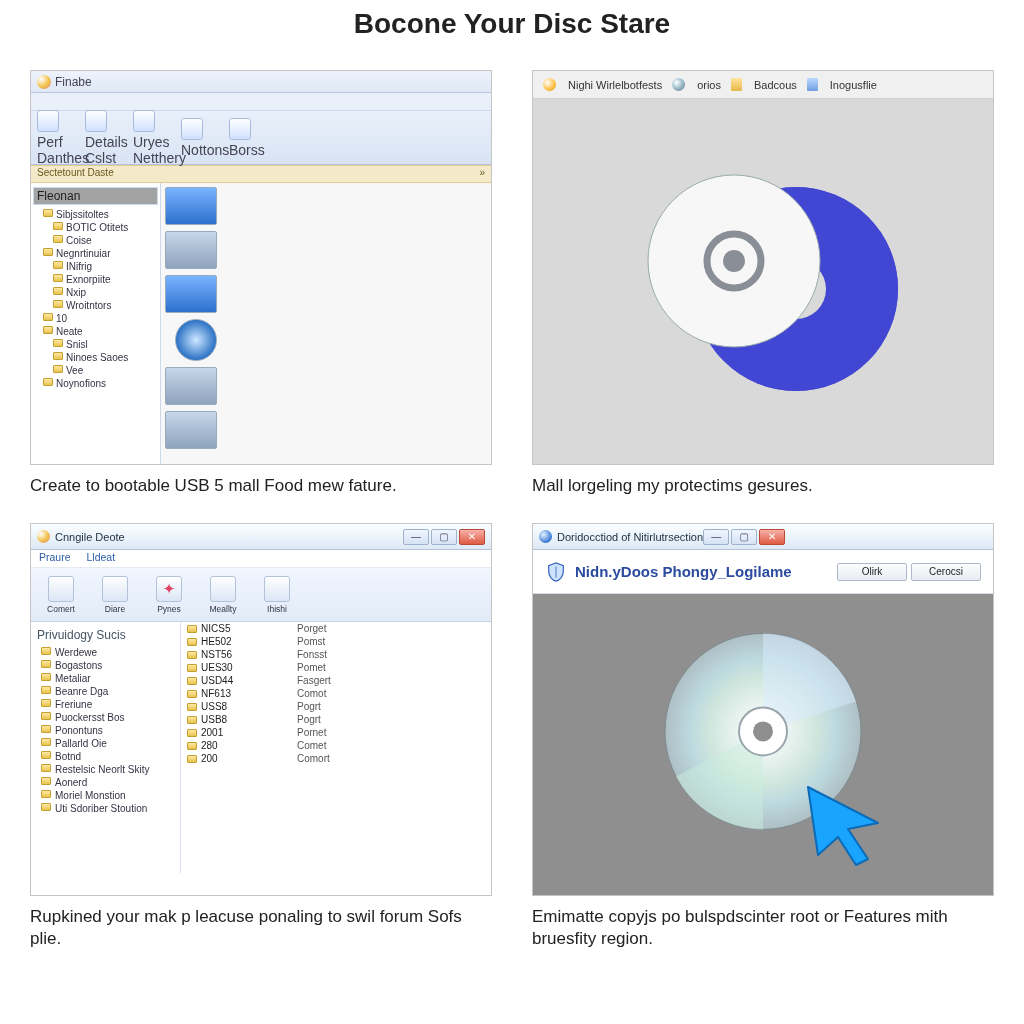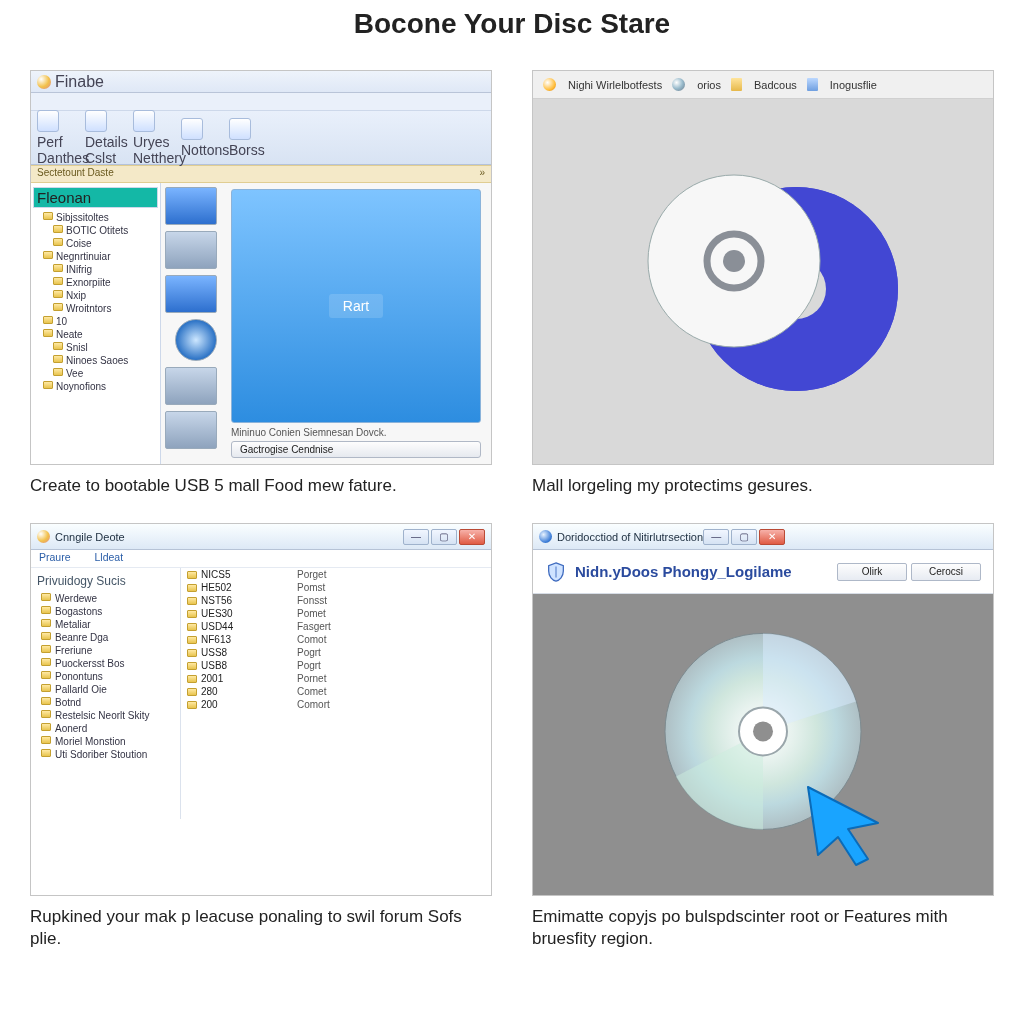--- a/index.html
+++ b/index.html
@@ -4,30 +4,30 @@
 <style>
   * { box-sizing: border-box; margin: 0; padding: 0; }
   body { width: 1024px; height: 1024px; background: #fff; font-family: "Segoe UI", Tahoma, sans-serif; color: #222; overflow: hidden; }
   .page-title { text-align: center; font-size: 28px; font-weight: 700; margin: 8px 0 30px; }
   .grid { display: grid; grid-template-columns: 1fr 1fr; grid-template-rows: 1fr 1fr; gap: 26px 40px; padding: 0 30px; height: 880px; }
   .panel { display: flex; flex-direction: column; }
   .shot { border: 1px solid #c5c5c5; background: #f7f7f7; flex: 1; overflow: hidden; position: relative; }
   .caption { font-size: 17px; margin-top: 10px; line-height: 1.3; }
 
   
-  .p1-titlebar { height: 22px; background: linear-gradient(#eef3fb,#dfe8f6); border-bottom: 1px solid #b9c4d8; display: flex; align-items: center; padding: 0 6px; font-size: 16px; color: #445; }
+  .p1-titlebar { height: 22px; background: linear-gradient(#eef3fb,#dfe8f6); border-bottom: 1px solid #b9c4d8; display: flex; align-items: center; padding: 0 6px; font-size: 12px; color: #445; }
   .p1-titlebar .round-icon { width: 14px; height: 14px; border-radius: 50%; background: radial-gradient(circle at 30% 30%, #fff, #f2c14b 55%, #d88); margin-right: 4px; }
   .p1-menubar { height: 18px; background: #eaf0fa; border-bottom: 1px solid #cdd8ea; font-size: 10px; color: #345; display:flex; align-items:center; padding:0 8px; gap:10px;}
   .p1-toolbar { height: 54px; background: linear-gradient(#e9f0fb,#d8e3f3); border-bottom: 1px solid #b4c2da; display: flex; align-items: center; padding: 0 6px; gap: 6px; }
   .tb-btn { width: 42px; display:flex; flex-direction:column; align-items:flex-start; font-size:14px; color:#445; cursor:pointer; }
   .tb-ico { width: 22px; height: 22px; background: linear-gradient(#fff,#cfe0ff); border: 1px solid #a8bcdc; border-radius: 3px; margin-bottom: 2px; }
   .p1-location { height: 18px; background: #f4e9c8; border-top:1px solid #e0cd92; border-bottom:1px solid #e0cd92; font-size:10px; color:#6a5a1f; padding:1px 6px; display:flex; justify-content:space-between;}
   .p1-body { display:flex; height: calc(100% - 112px); }
   .p1-tree { width: 130px; background:#fff; border-right:1px solid #cdd8ea; font-size:10px; padding:4px 2px; overflow:hidden;}
-  .p1-tree-title { background:#14b8a6; font-size:15px; padding:1px 3px; border:1px solid #cdd8ea; margin-bottom:3px;}
+  .p1-tree-title { background:#a3a3a3; font-size:12px; padding:1px 3px; border:1px solid #cdd8ea; margin-bottom:3px;}
   .tree-item { display:flex; align-items:flex-start; gap:3px; padding:1px 0 1px 10px; color:#334; white-space:nowrap; cursor:pointer;}
   .tree-item.lv2 { padding-left:20px; }
   .tree-ico { width:10px; height:8px; background: linear-gradient(#ffe9a3,#e8c44e); border:1px solid #c4a030; border-radius:1px;}
   .p1-thumbs { width: 70px; padding:4px 4px; display:flex; flex-direction:column; gap:6px;}
   .thumb { width:52px; height:38px; background:linear-gradient(#7ab4ff,#2d6fce); border:1px solid #9ab; border-radius:2px;}
   .thumb.alt { background:linear-gradient(#c7d6e9,#8ea3bd);}
   .thumb.globe { background: radial-gradient(circle at 50% 50%, #cde7ff 0%, #2b72c5 70%); border-radius:50%; width:42px; height:42px; margin:0 auto;}
   .p1-preview-wrap { flex:1; padding:6px 10px 6px 0; display:flex; flex-direction:column; }
   .p1-preview { flex:1; background: linear-gradient(#7ec4ff 0%, #2d8de0 100%); border:1px solid #8bb3da; border-radius:3px; position:relative; display:flex; align-items:center; justify-content:center; }
   .p1-preview-label { background: rgba(255,255,255,.15); color:#fff; font-size:14px; padding:4px 14px; border-radius:3px; }
@@ -44,21 +44,21 @@
   .p2-ico.d { width:11px; height:13px; background:linear-gradient(#bcd8ff,#6f9fe0); border-radius:1px;}
   .p2-body { background:#d9d9d9; height:calc(100% - 28px); position:relative; }
   .disc-svg { position:absolute; top:50%; left:50%; transform:translate(-50%,-50%); }
 
   
   .shot3 { background:#fff; }
   .p3-titlebar { height: 26px; background: linear-gradient(#fafeff,#dde9f6); border-bottom:1px solid #b6c3d6; display:flex; align-items:center; justify-content:space-between; padding:0 6px; font-size:11px; color:#234;}
   .p3-winctrl { display:flex; gap:2px; }
   .winbtn { width:26px; height:16px; border:1px solid #9fb2cc; background:linear-gradient(#f1f6ff,#d5e2f3); border-radius:2px; display:flex; align-items:center; justify-content:center; font-size:10px; color:#446; cursor:pointer;}
   .winbtn.close { background:linear-gradient(#f7b1a9,#e05b44); border-color:#ba4a35; color:#fff;}
-  .p3-menu { height:18px; font-size:10.5px; color:#2b5ea8; padding:1px 8px; display:flex; gap:24px; border-bottom:1px solid #e5eaf2;}
+  .p3-menu { height:18px; font-size:10.5px; color:#2b5ea8; padding:1px 8px; display:flex; gap:16px; border-bottom:1px solid #e5eaf2;}
   .p3-toolbar { height:54px; background:linear-gradient(#f1f6ff,#e2ebf7); border-bottom:1px solid #c7d3e6; display:flex; align-items:center; padding:0 6px; gap:6px;}
   .p3-btn { width:48px; display:flex; flex-direction:column; align-items:center; font-size:8.5px; color:#334; cursor:pointer;}
   .p3-ico { width:26px; height:26px; border:1px solid #b3c2d8; background:linear-gradient(#fff,#dbe6f5); border-radius:3px; margin-bottom:2px; position:relative;}
   .p3-ico.star::after{content:"✦"; position:absolute; inset:0; display:flex; align-items:center; justify-content:center; color:#d46; font-size:15px;}
   .p3-tabs { height:22px; display:flex; border-bottom:1px solid #c7d3e6; font-size:10px;}
   .p3-tab { padding:3px 10px; border:1px solid #c7d3e6; border-bottom:none; margin-right:-1px; background:#eef3fb; color:#334; cursor:pointer;}
   .p3-tab.active { background:#fff; font-weight:600;}
   .p3-body { display:flex; height:calc(100% - 120px);}
   .p3-tree { width:150px; border-right:1px solid #dbe2ed; padding:4px; font-size:10px; overflow:hidden;}
   .p3-tree-title { color:#456; font-size:12px; padding:2px 2px 4px; }
@@ -189,27 +189,20 @@
             </div>
         </div>
         <div class="p1-thumbs">
           <div class="thumb"></div>
           <div class="thumb alt"></div>
           <div class="thumb"></div>
           <div class="thumb globe"></div>
           <div class="thumb alt"></div>
           <div class="thumb alt"></div>
         </div>
-        <div class="p1-preview-wrap">
-          <div class="p1-preview">
-            <span class="p1-preview-label">Rart</span>
-          </div>
-          <div class="p1-under">Mininuo Conien Siemnesan Dovck.</div>
-          <span class="p1-under-btn">Gactrogise Cendnise</span>
-        </div>
       </div>
     </div>
     <div class="caption">Create to bootable USB 5 mall Food mew fature.</div>
   </div>
 
   <div class="panel">
     <div class="shot">
       <div class="p2-toolbar">
         <span class="p2-link">
             <span class="p2-ico a"></span>
@@ -258,20 +251,42 @@
         </span>
         <span class="p3-winctrl">
           <span class="winbtn">—</span>
           <span class="winbtn">▢</span>
           <span class="winbtn close">✕</span>
         </span>
       </div>
       <div class="p3-menu">
         <span>Praure</span>
         <span>Lldeat</span>
+      </div>
+      <div class="p3-toolbar">
+        <div class="p3-btn">
+            <div class="p3-ico"></div>
+            <span>Comert</span>
+          </div>
+        <div class="p3-btn">
+            <div class="p3-ico"></div>
+            <span>Diare</span>
+          </div>
+        <div class="p3-btn">
+            <div class="p3-ico star"></div>
+            <span>Pynes</span>
+          </div>
+        <div class="p3-btn">
+            <div class="p3-ico"></div>
+            <span>Meallty</span>
+          </div>
+        <div class="p3-btn">
+            <div class="p3-ico"></div>
+            <span>Ihishi</span>
+          </div>
       </div>
       <div class="p3-body">
         <div class="p3-tree">
           <div class="p3-tree-title">Privuidogy Sucis</div>
           <div id="p3-tree-container">
               <div class="tree-item">
                 <span class="tree-ico"></span>
                 <span>Werdewe</span>
               </div>
               <div class="tree-item">

